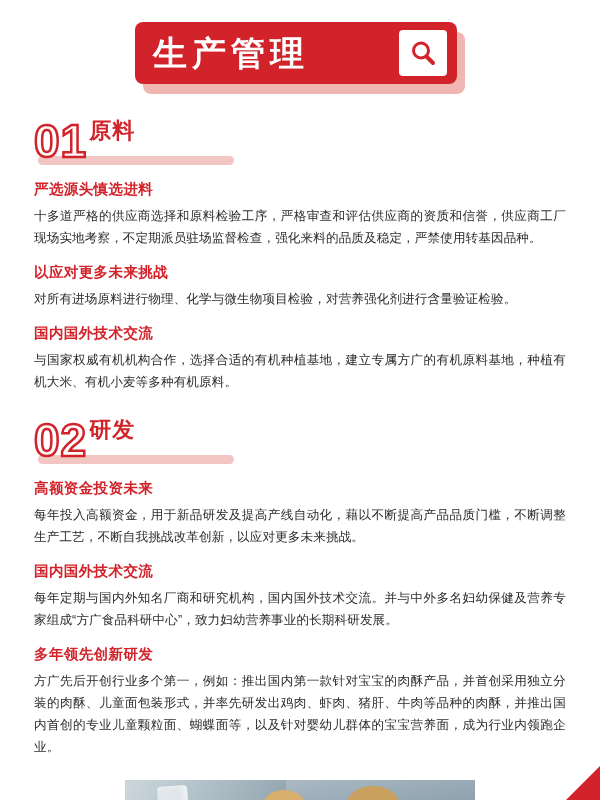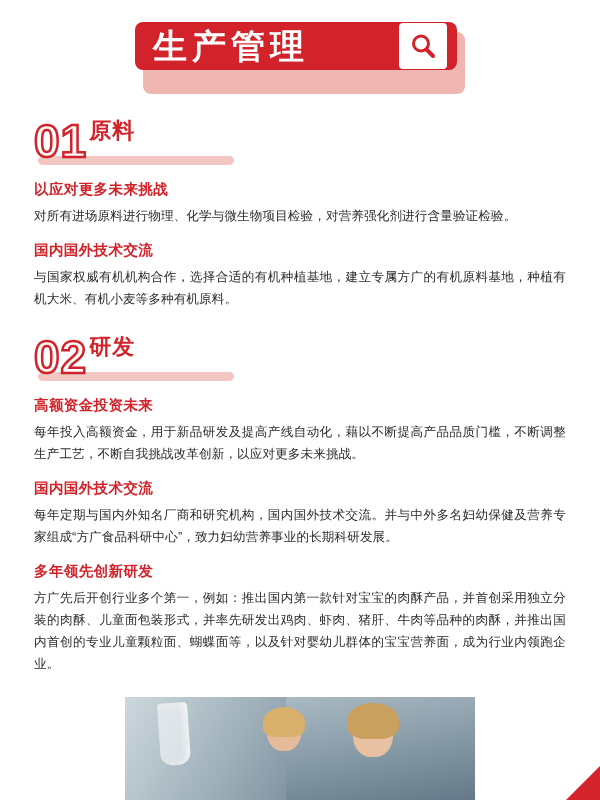--- a/index.html
+++ b/index.html
@@ -37,21 +37,21 @@
     width: 322px;
     height: 62px;
     background: #f0b6b2;
     border-radius: 8px;
   }
   .banner {
     position: absolute;
     left: 0;
     top: 0;
     width: 322px;
-    height: 48px;
+    height: 62px;
     background: #d2232a;
     border-radius: 8px;
     display: flex;
     align-items: center;
     justify-content: space-between;
     padding: 0 10px 0 18px;
     box-sizing: border-box;
   }
   .banner-title {
     color: #ffffff;
@@ -238,20 +238,24 @@
       </span>
     </div>
   </div>
 
   <div class="section-head">
     <div class="sec-underline"></div>
     <span class="sec-num">01</span>
     <span class="sec-title">原料</span>
   </div>
 
+  <div class="block">
+    <div class="block-title">严选源头慎选进料</div>
+    <div class="block-body">十多道严格的供应商选择和原料检验工序，严格审查和评估供应商的资质和信誉，供应商工厂现场实地考察，不定期派员驻场监督检查，强化来料的品质及稳定，严禁使用转基因品种。</div>
+  </div>
 
   <div class="block">
     <div class="block-title">以应对更多未来挑战</div>
     <div class="block-body">对所有进场原料进行物理、化学与微生物项目检验，对营养强化剂进行含量验证检验。</div>
   </div>
 
   <div class="block">
     <div class="block-title">国内国外技术交流</div>
     <div class="block-body">与国家权威有机机构合作，选择合适的有机种植基地，建立专属方广的有机原料基地，种植有机大米、有机小麦等多种有机原料。</div>
   </div>

